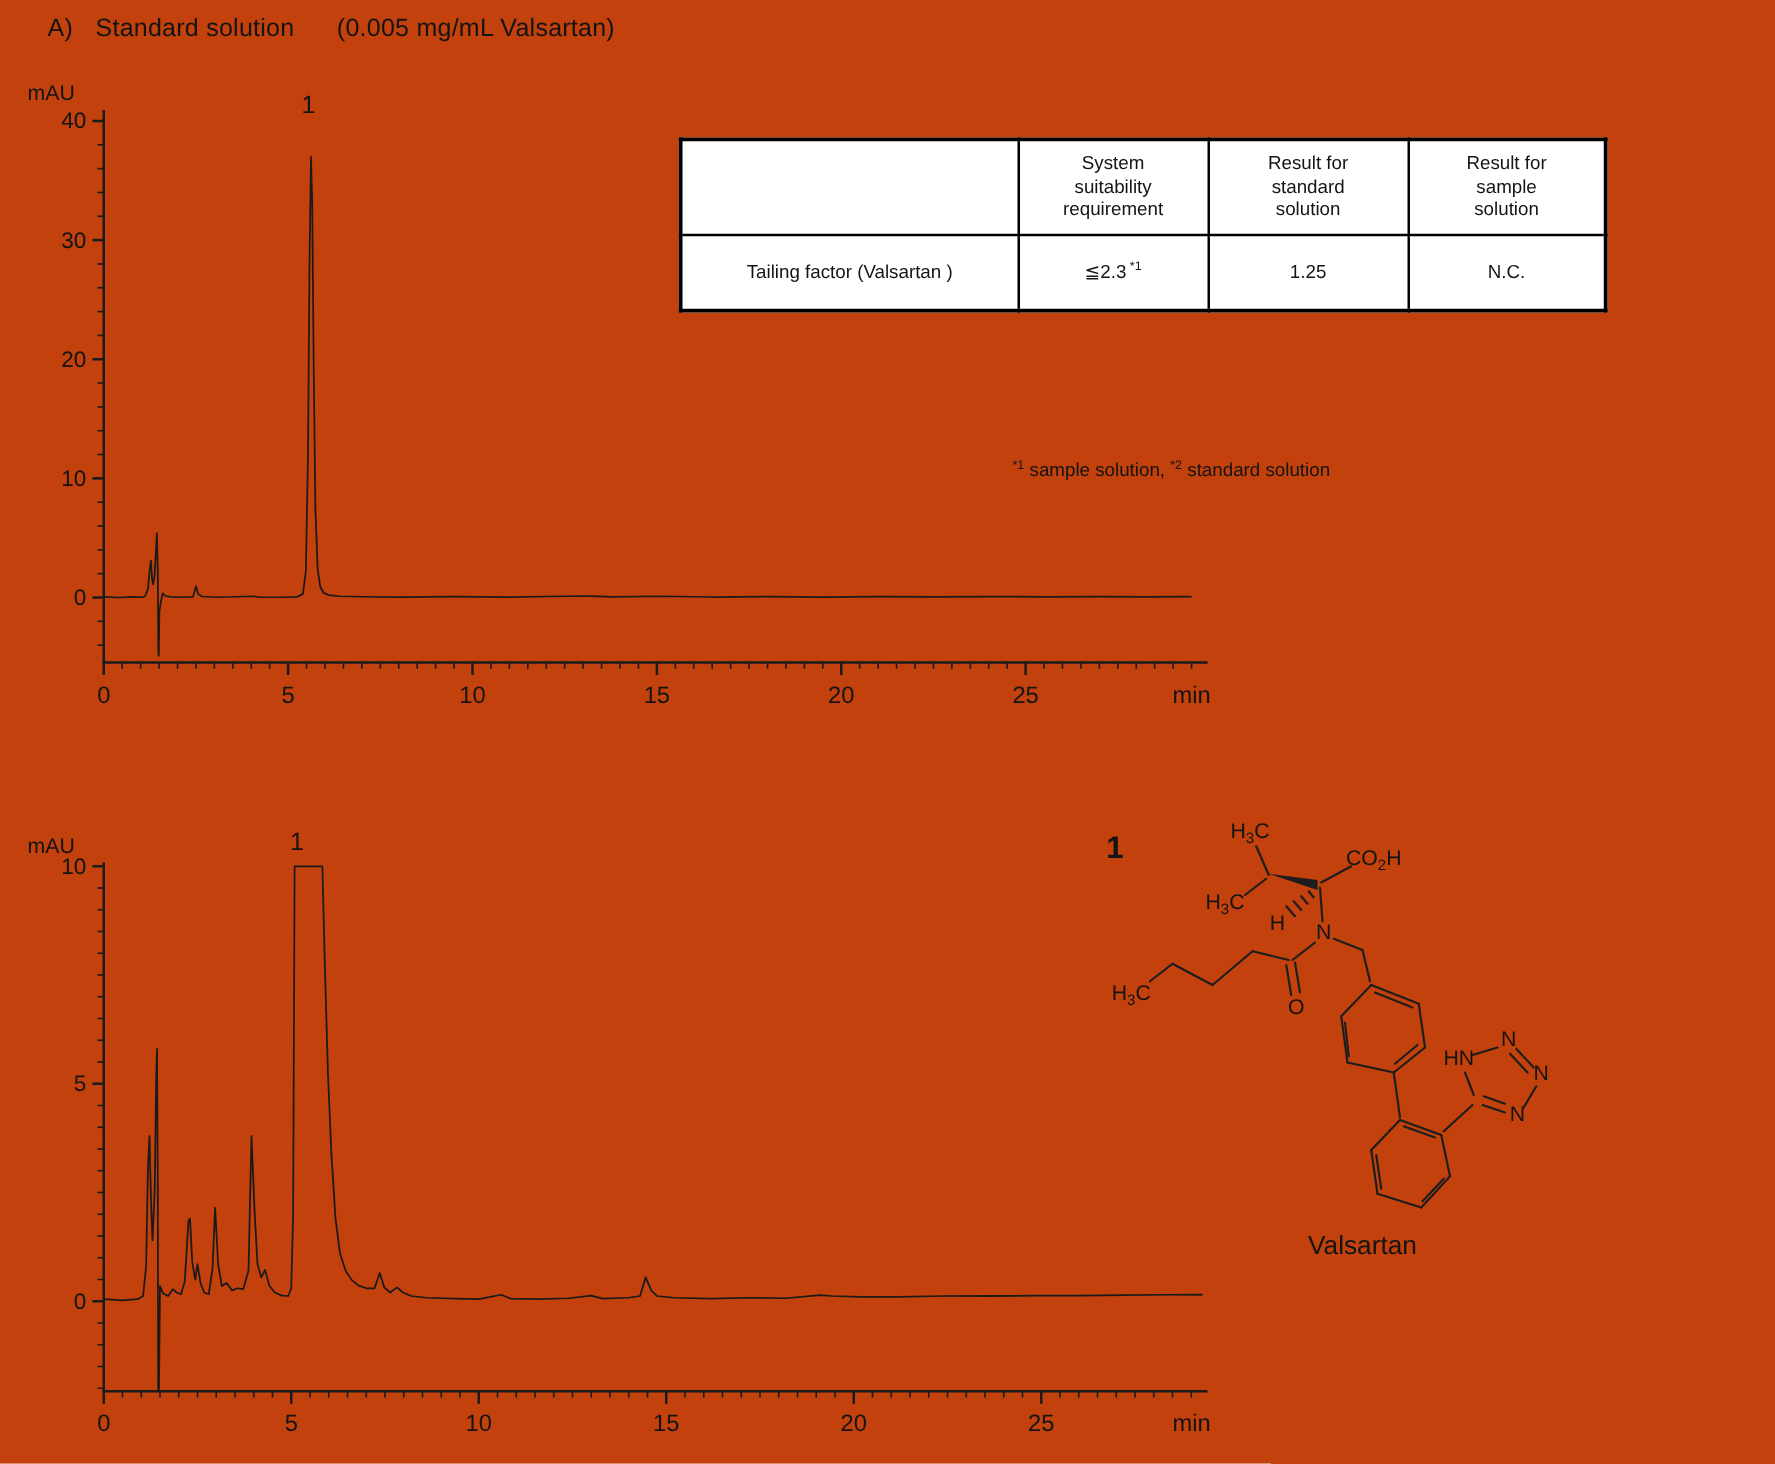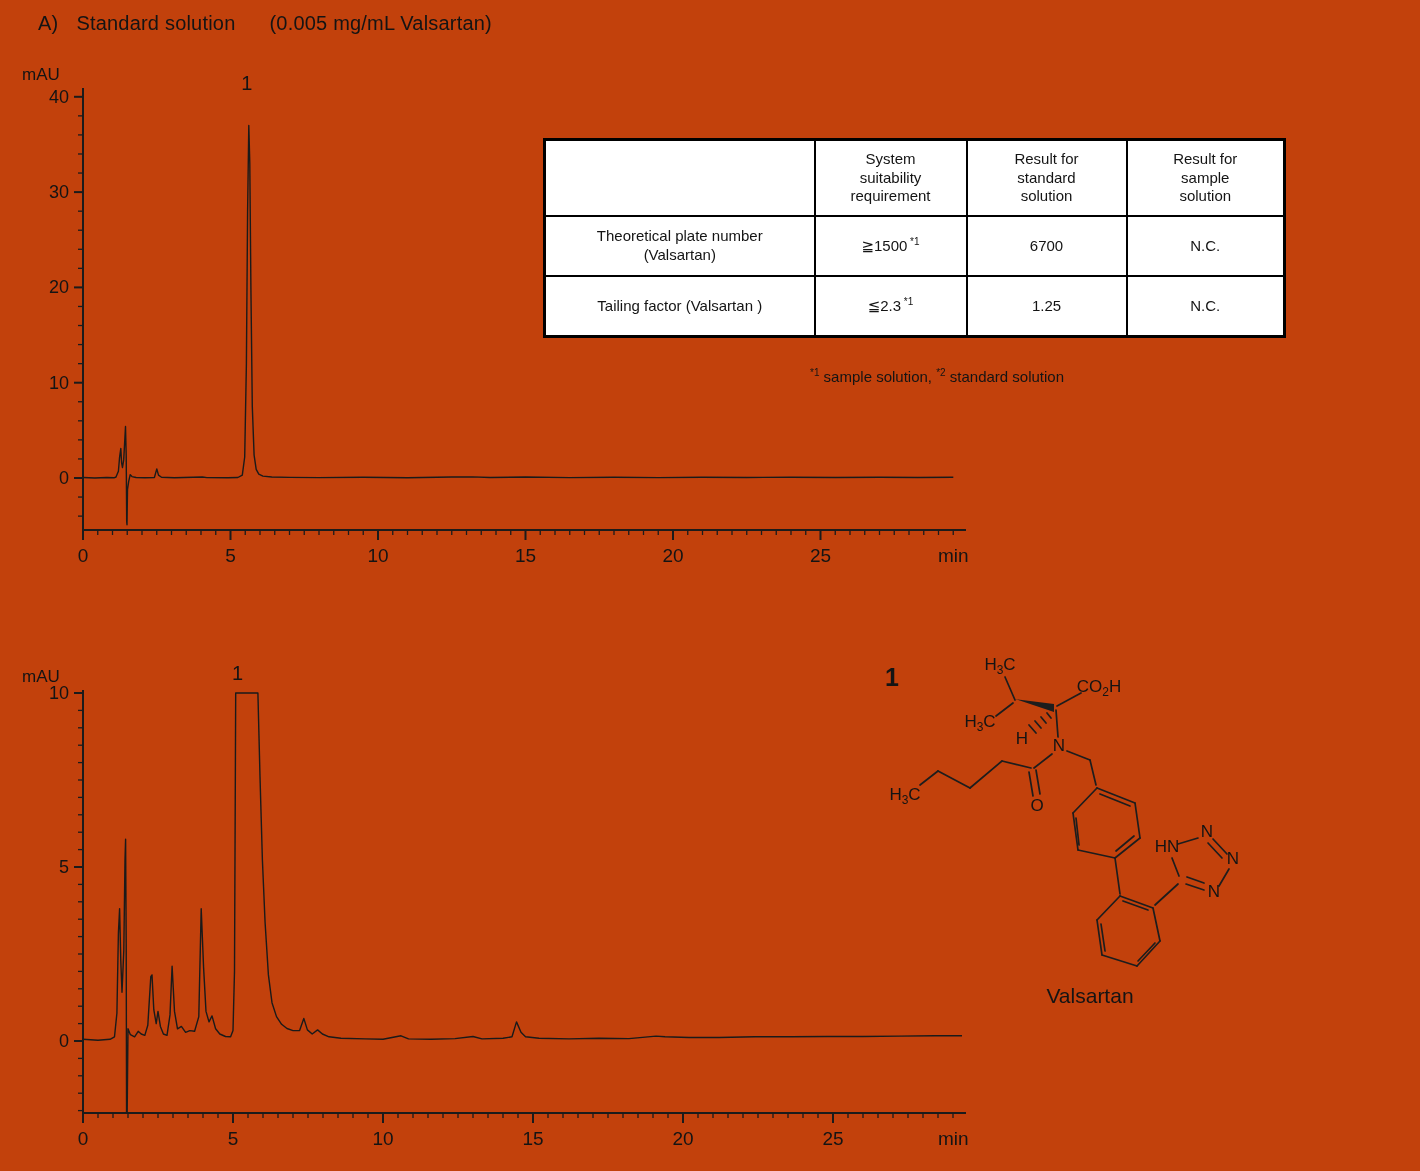--- a/index.html
+++ b/index.html
@@ -5,21 +5,21 @@
   html,body{margin:0;padding:0;background:#ffffff;}
   body{font-family:"Liberation Sans","DejaVu Sans",sans-serif;color:#111;}
   #page{position:relative;width:1420px;height:1171px;background:#c2410c;overflow:hidden;}
   .sec-title{position:absolute;font-size:20px;color:#141414;letter-spacing:0.2px;white-space:nowrap;}
   .sec-title .sp1{margin-left:18px;}
   .sec-title .sp2{margin-left:34px;}
   svg{position:absolute;overflow:visible;}
   svg text{font-family:"Liberation Sans","DejaVu Sans",sans-serif;fill:#141414;}
   
   #suit-table-wrap{position:absolute;left:543px;top:110px;}
-  table.suit{border-collapse:collapse;border:3px solid #000;table-layout:fixed;width:740px;background:#fff;margin-top:28px;}
+  table.suit{border-collapse:collapse;border:3px solid #000;table-layout:fixed;width:740px;background:#fff;}
   table.suit th,table.suit td{border:2px solid #000;text-align:center;vertical-align:middle;
     font-size:15px;font-weight:400;color:#141414;white-space:pre-line;padding:6px 4px;line-height:1.25;}
   table.suit tr.hdr th{height:62px;}
   table.suit tr.body-row td{height:46px;}
   sup.fn{font-size:10px;vertical-align:super;line-height:0;}
   #footnote{position:absolute;left:800px;top:368px;font-size:15px;color:#141414;white-space:nowrap;margin-left:10px;}
 </style>
 </head>
 <body>
 
@@ -152,27 +152,20 @@
 suitability
 requirement</th>
             <th>Result for
 standard
 solution</th>
             <th>Result for
 sample
 solution</th>
           </tr>
           <tr class="body-row">
-            <td>Theoretical plate number
-(Valsartan)</td>
-            <td><span>≧1500</span><sup class="fn"> *1</sup></td>
-            <td>6700</td>
-            <td>N.C.</td>
-          </tr>
-          <tr class="body-row">
             <td>Tailing factor (Valsartan )</td>
             <td><span>≦2.3</span><sup class="fn"> *1</sup></td>
             <td>1.25</td>
             <td>N.C.</td>
           </tr>
         </tbody>
     </table>
   </div>
   <div id="footnote"><sup class="fn">*1</sup><span> sample solution, </span><sup class="fn">*2</sup><span> standard solution</span></div>
 

